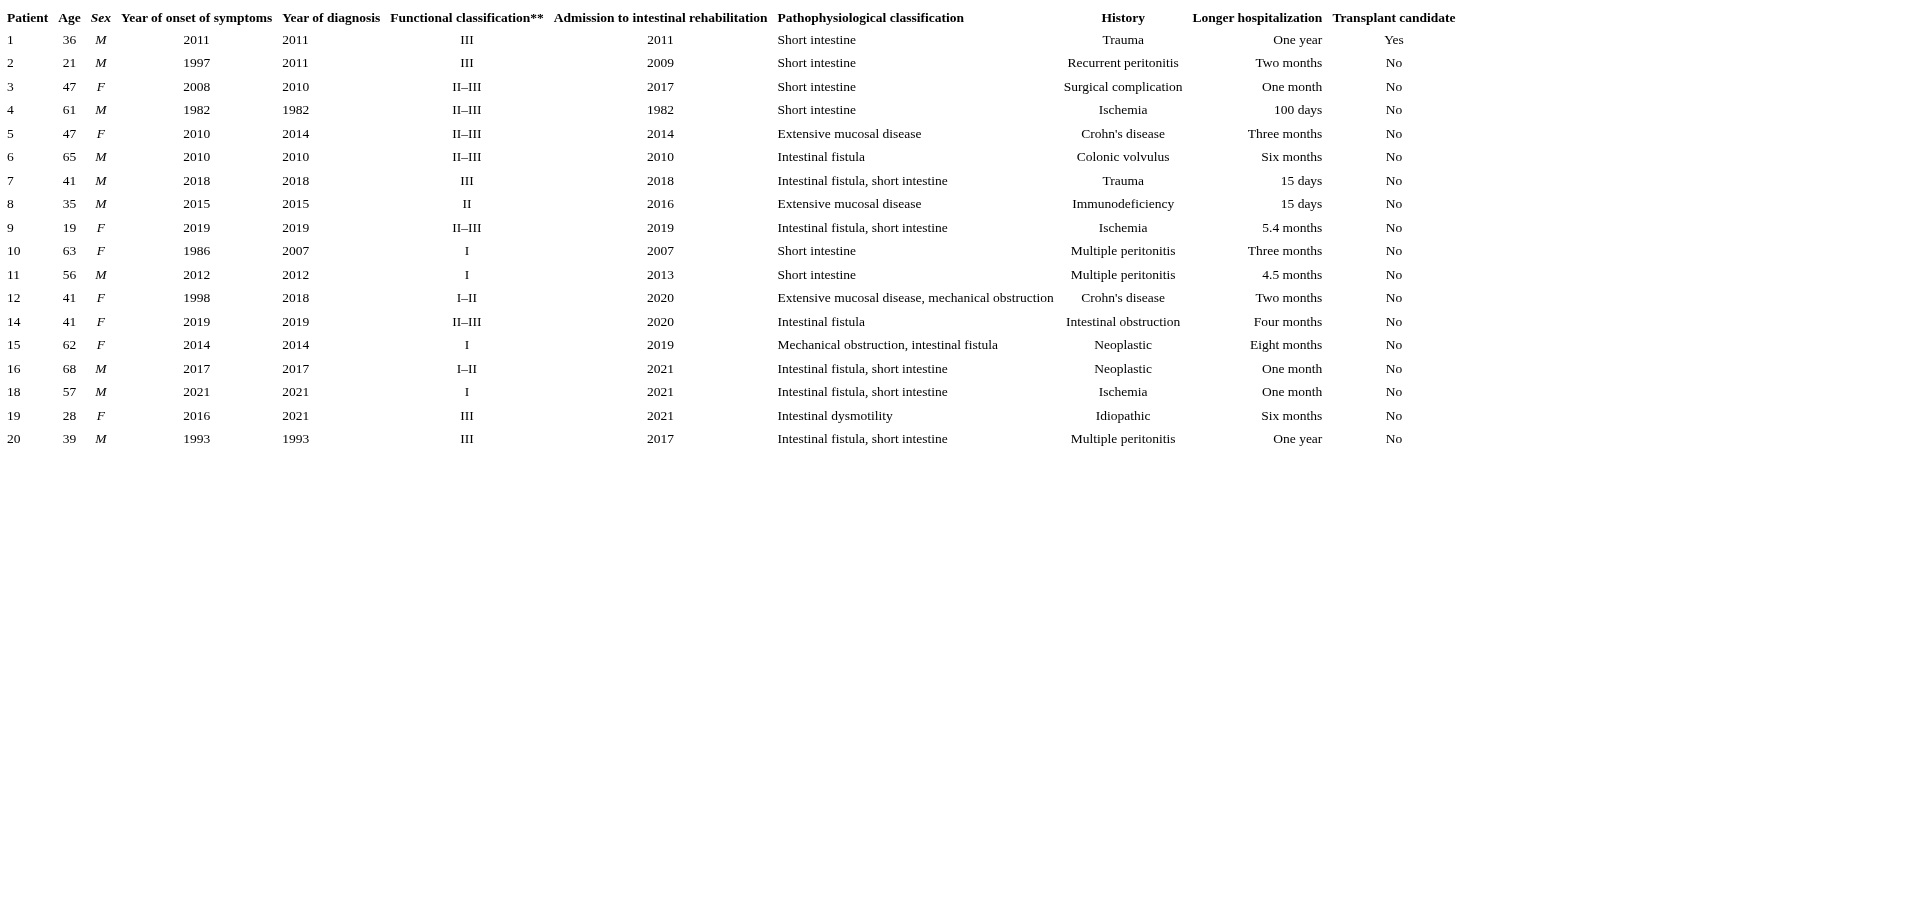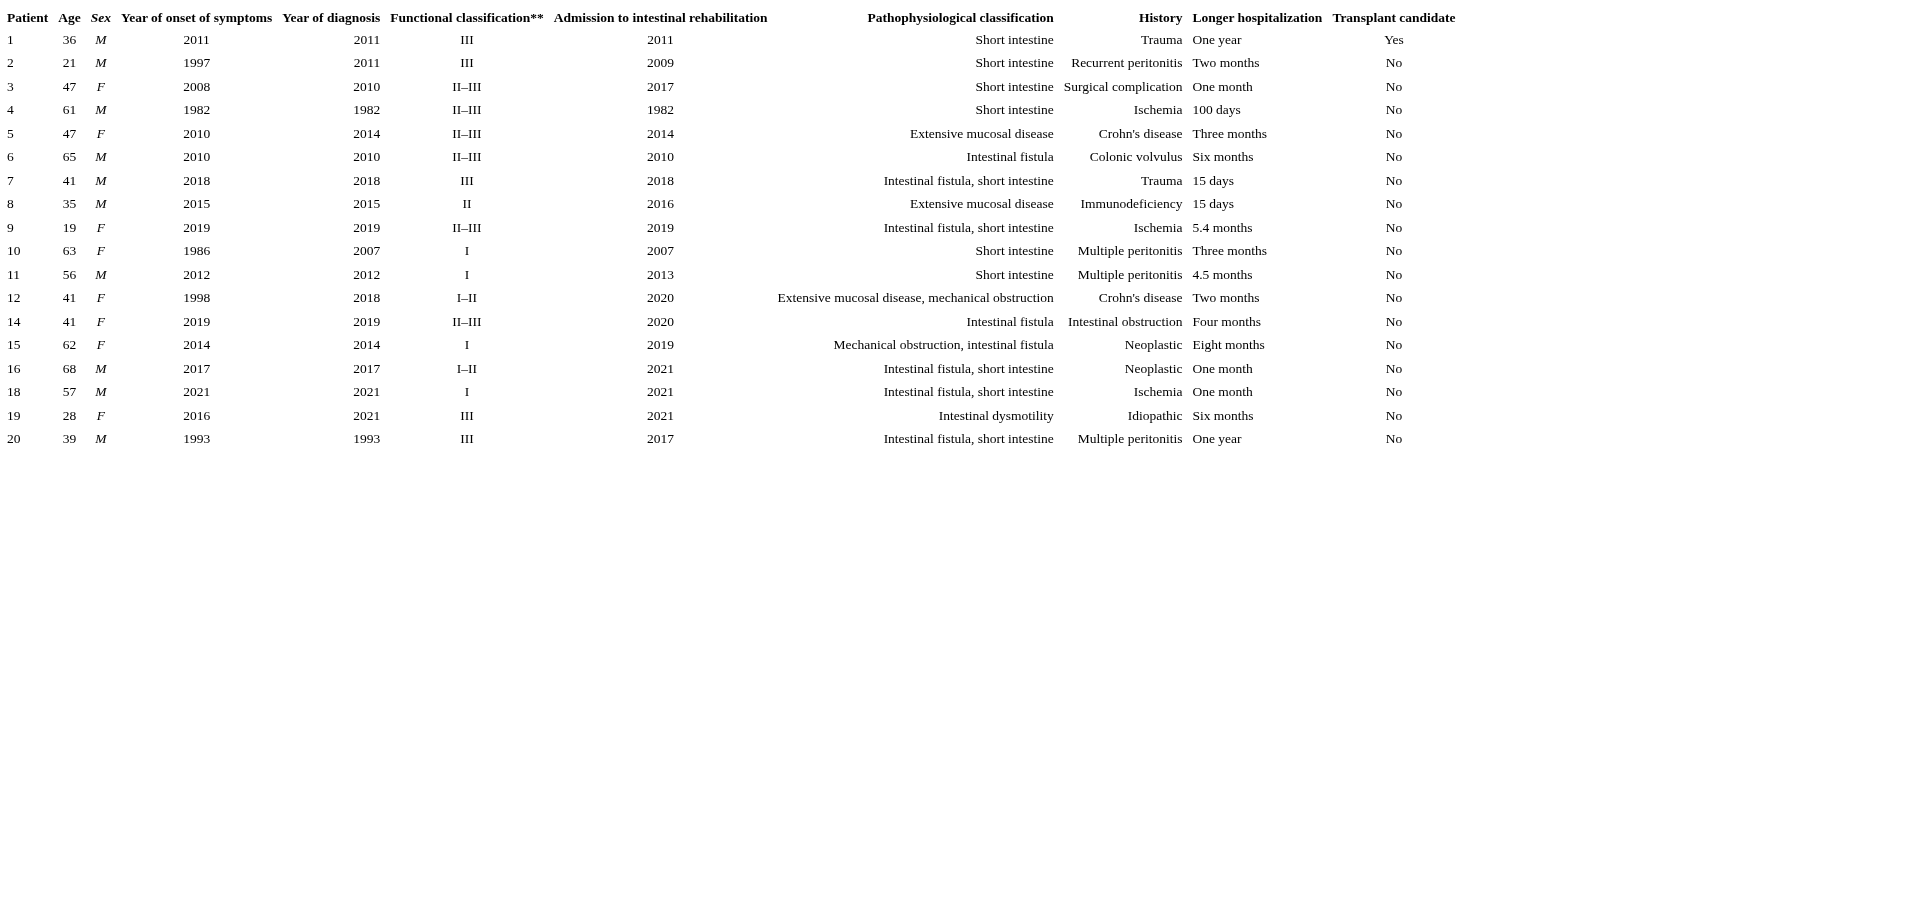--- a/index.html
+++ b/index.html
@@ -34,26 +34,26 @@
     padding: 5px 5px;
     white-space: nowrap;
     vertical-align: middle;
     font-weight: normal;
   }
   
   .col-patient  { text-align: left; margin-top: 15px;   }
   .col-age      { text-align: center; margin-top: 44px; }
   .col-sex      { text-align: center; font-style: italic; }
   .col-onset    { text-align: center; }
-  .col-diag     { text-align: right; }
+  .col-diag     { text-align: left; }
   .col-func     { text-align: center; }
   .col-admis    { text-align: center; }
-  .col-patho    { text-align: right; }
-  .col-history  { text-align: right; }
-  .col-hosp     { text-align: left; margin-left: 27px; }
+  .col-patho    { text-align: left; }
+  .col-history  { text-align: center; }
+  .col-hosp     { text-align: right; margin-left: 27px; }
   .col-trans    { text-align: center; }
 
   thead th.col-patient { text-align: left; }
 </style>
 </head>
 <body>
 
 <div class="sheet">
   <table class="data-table">
     <thead>

